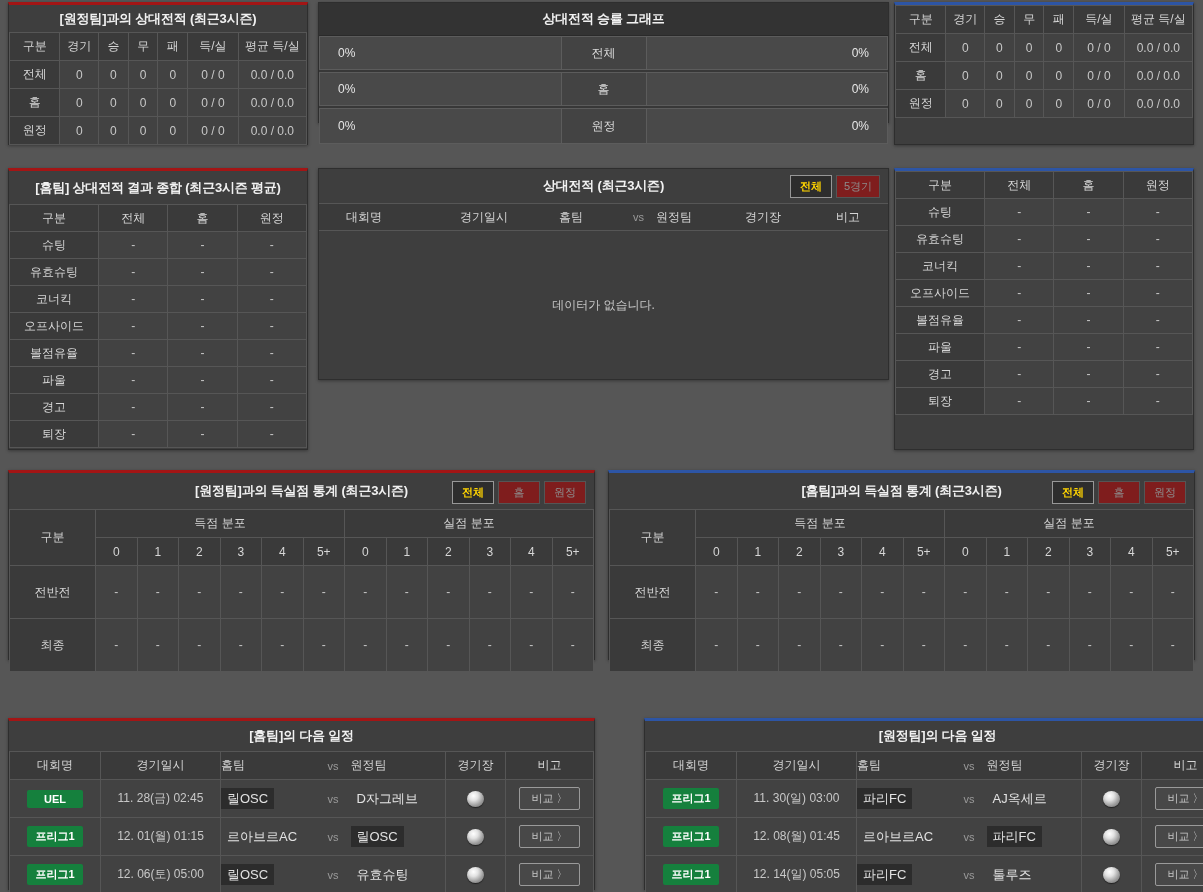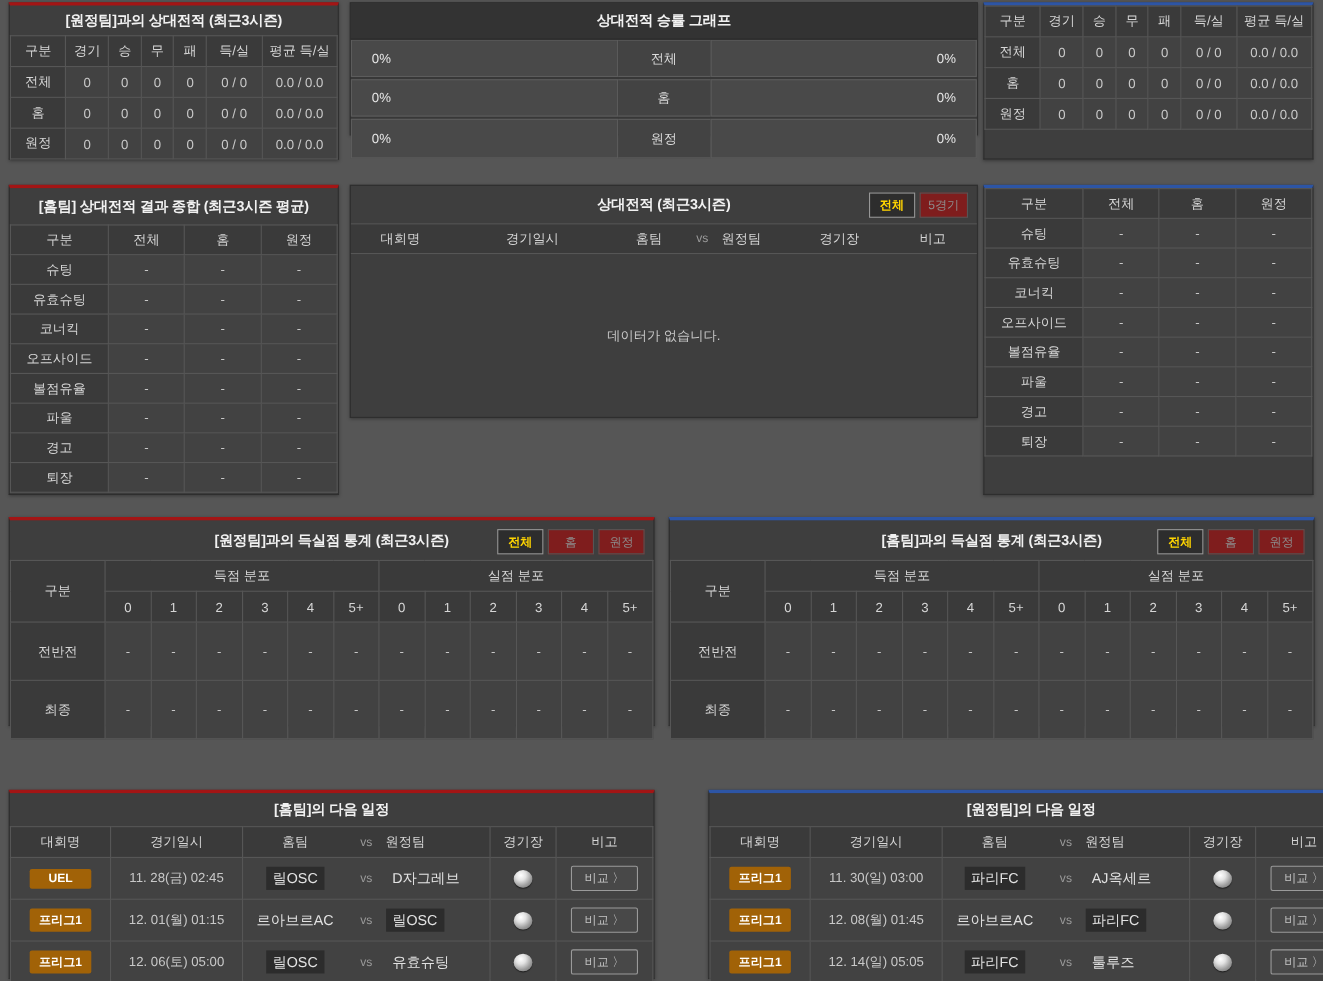--- a/index.html
+++ b/index.html
@@ -51,24 +51,24 @@
          justify-content:center;color:#c9c9c9;font-size:12px}
 
   
   .sch th{background:#3a3a3a;color:#d6d6d6;border:1px solid #565656;font-size:12px;
           font-weight:normal;height:28px;text-align:center}
   .sch td{background:#424242;color:#c8c8c8;border:1px solid #565656;font-size:12px;
           height:38px;text-align:center;vertical-align:middle}
   .teamcell{display:flex;align-items:center;width:100%}
   .tn{color:#e2e2e2;font-size:13px;padding:3px 6px;white-space:nowrap}
   .tn.hl{background:#2c2c2c}
-  .th-home,.tn-home{flex:1;text-align:center}
+  .th-home,.tn-home{flex:1;text-align:left}
   .th-away,.tn-away{flex:1;text-align:left}
   .vs{color:#9a9a9a;font-size:11px;margin:0 12px;font-weight:normal}
-  .badge{display:inline-block;min-width:56px;padding:3px 0;background:#a16207;color:#ffffff;
+  .badge{display:inline-block;min-width:56px;padding:3px 0;background:#15803d;color:#ffffff;
          font-size:11px;font-weight:bold;border-radius:2px}
   .globe{display:inline-block;width:17px;height:16px;border-radius:50%;vertical-align:middle;
          background:radial-gradient(circle at 38% 30%,#ffffff 0%,#e2e2e2 30%,#9a9a9a 65%,#6a6a6a 100%);
          box-shadow:0 1px 1px rgba(0,0,0,.5);cursor:pointer}
   .cmp{display:inline-block;padding:3px 11px;background:#484848;border:1px solid #9a9a9a;
        border-radius:2px;color:#c6c6c6;font-size:11px;cursor:pointer}
 </style>
 </head>
 <body>
 

